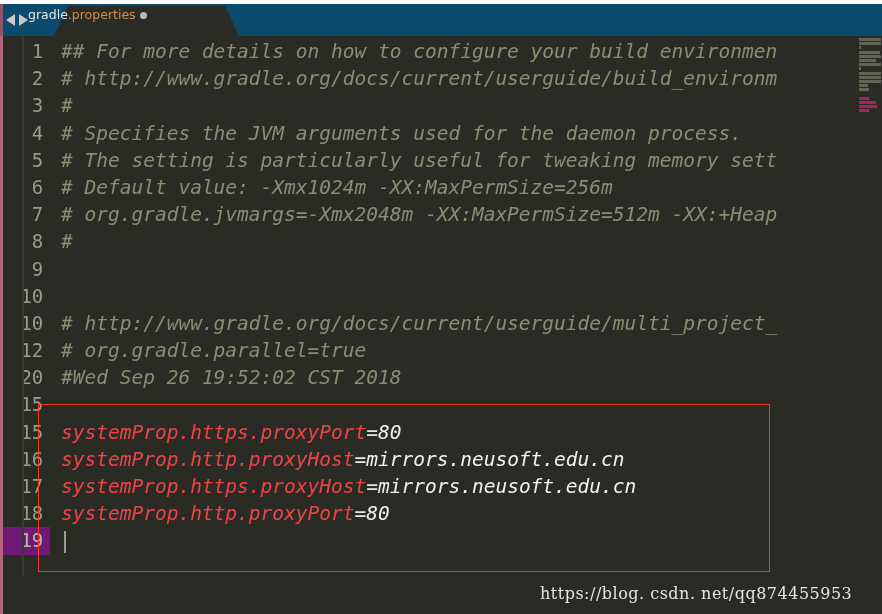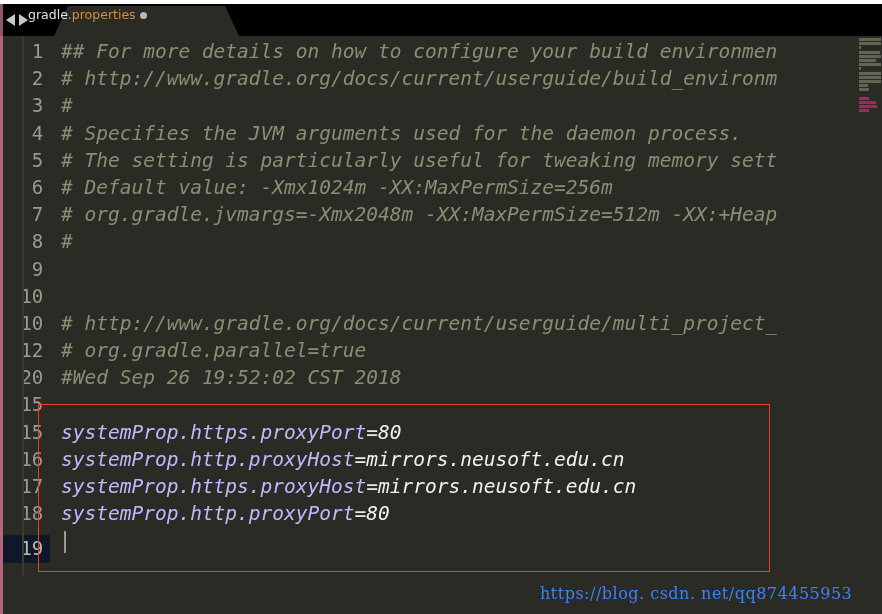--- a/index.html
+++ b/index.html
@@ -17,21 +17,21 @@
     overflow: hidden;
     background: #2b2b26;
   }
 
   
   .tabbar {
     position: absolute;
     left: 0; top: 0;
     width: 882px;
     height: 36px;
-    background: #000000;
+    background: #0c4a6e;
     box-sizing: border-box;
   }
   .tabbar-top-white {
     position: absolute;
     left: 0; top: 0;
     width: 882px;
     height: 4px;
     background: #ffffff;
   }
   .navarrows {
@@ -138,40 +138,39 @@
     left: 0;
     top: 0;
     width: 40px;
     text-align: right;
     font-family: "DejaVu Sans Mono", monospace;
     font-size: 19px;
     color: #9a9a90;
     letter-spacing: -0.2px;
   }
   .ln-active {
-    background: #0f172a;
+    background: #701a75;
     color: #b9b9ae;
     width: 47px;
     padding-right: 0;
     box-sizing: border-box;
     padding-right: 7px;
-    margin-top: 8px;
   }
   .code {
     position: absolute;
     left: 58px;
     top: 0;
     font-family: "DejaVu Sans Mono", monospace;
     font-size: 19.5px;
     letter-spacing: 0px;
     white-space: pre;
     font-style: italic;
   }
   .cmt { color: #8d8d73; }
-  .key { color: #c4b5fd; }
+  .key { color: #ef4444; }
   .eq  { color: #e8e8e2; }
   .val { color: #f2f2ec; }
   .caret {
     position: absolute;
     left: 61px;
     top: 4px;
     width: 2px;
     height: 22px;
     background: #9a9a90;
   }
@@ -214,21 +213,21 @@
     background: #3a3a33;
   }
 
   
   .watermark {
     position: absolute;
     left: 540px;
     top: 584px;
     font-family: "DejaVu Serif", serif;
     font-size: 16px;
-    color: #3b82f6;
+    color: #e5e5e5;
     letter-spacing: 0.5px;
     white-space: nowrap;
   }
 </style>
 </head>
 <body>
 
 <div id="app">
 
   <div class="tabbar">

